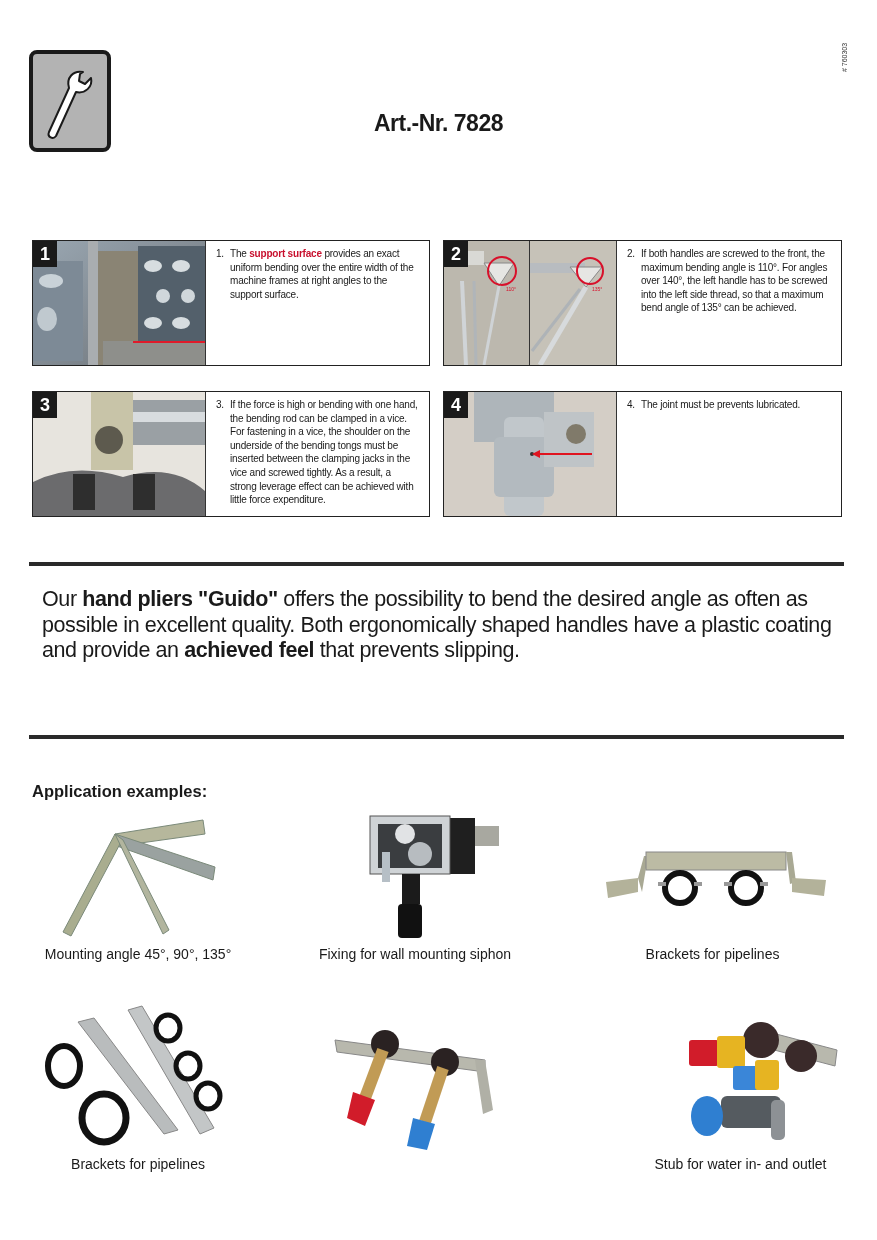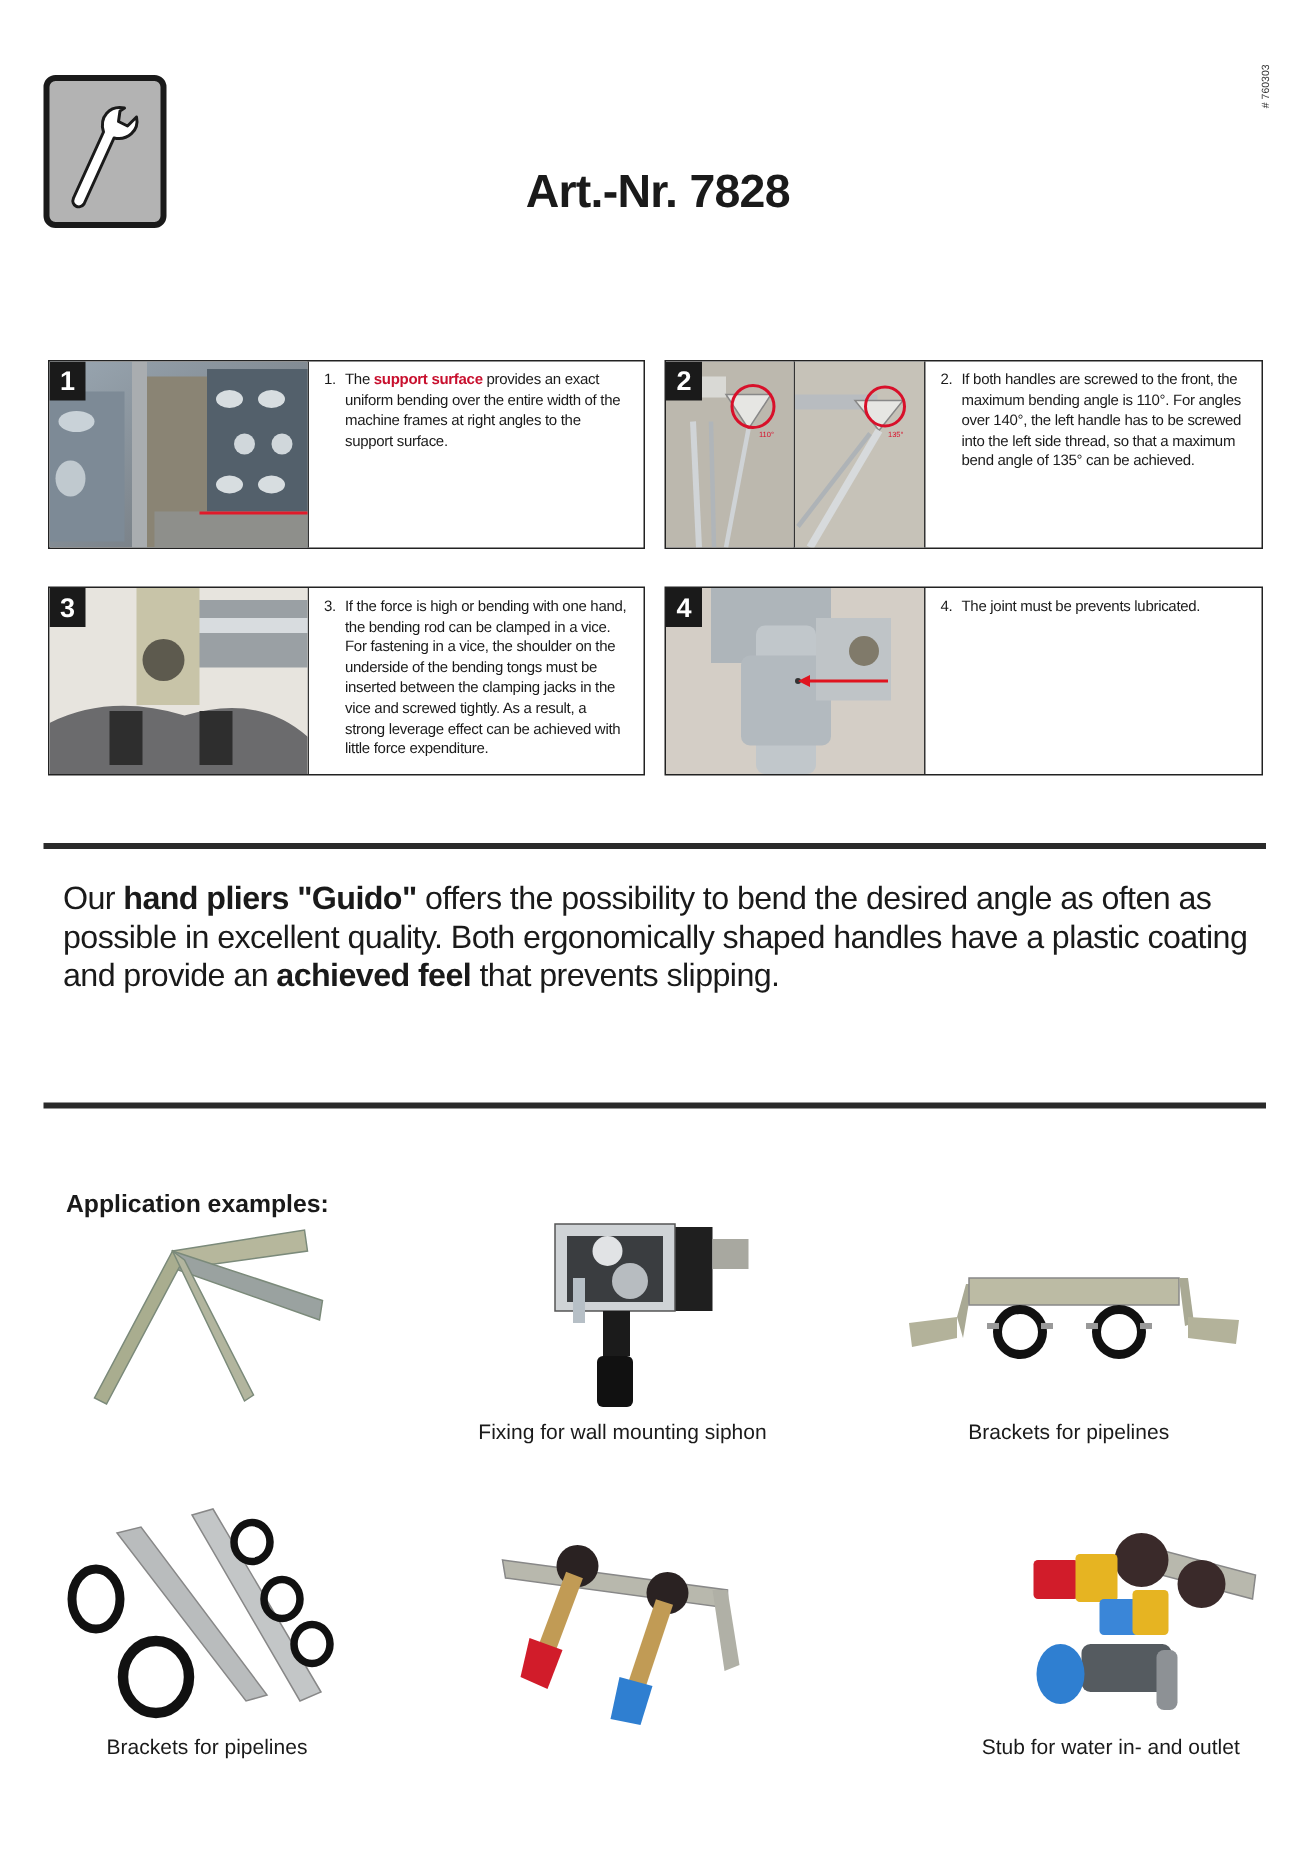--- a/index.html
+++ b/index.html
@@ -8,21 +8,21 @@
 
   .tool-badge { position: absolute; left: 29px; top: 50px; width: 74px; height: 94px;
     border: 4px solid #1a1a1a; border-radius: 8px; background: #b3b3b3; box-sizing: content-box; }
   .tool-badge svg { position: absolute; left: 0; top: 0; width: 74px; height: 94px; }
 
   .doc-code { position: absolute; left: 838px; top: 40px; width: 24px; height: 40px; }
   .doc-code span { position: absolute; left: -8px; top: 14px; transform: rotate(-90deg);
     font-size: 7px; white-space: nowrap; color: #333; font-family: "Liberation Sans", sans-serif; }
 
   .page-title { position: absolute; left: 0; width: 877px; top: 110px; text-align: center;
-    font-size: 31px; font-weight: bold; letter-spacing: -0.5px; margin: 0; }
+    font-size: 23px; font-weight: bold; letter-spacing: -0.5px; margin: 0; }
 
   .step { position: absolute; height: 126px; border: 1.5px solid #222; box-sizing: border-box;
     display: flex; background: #fff; }
   .step .photo { position: relative; height: 100%; border-right: 1.5px solid #333; box-sizing: border-box; overflow: hidden; }
   .step .num { position: absolute; left: 0; top: 0; width: 24px; height: 26px; background: #1a1a1a;
     color: #fff; font-size: 18px; font-weight: bold; text-align: center; line-height: 26px; }
   .step .text { flex: 1; padding: 6px 10px 0 10px; font-size: 10px; line-height: 13.6px; letter-spacing: -0.2px; }
   .step .text .row { display: flex; }
   .step .text .idx { width: 14px; flex: 0 0 14px; }
   .hl { color: #c8102e; font-weight: bold; text-align: center; }
@@ -33,21 +33,21 @@
   #step4 { left: 443px; top: 391px; width: 399px; }
 
   .rule { position: absolute; left: 29px; width: 815px; height: 4px; background: #2a2a2a; }
   .rule.top { top: 562px; }
   .rule.bottom { top: 735px; }
 
   .intro { position: absolute; left: 42px; top: 587px; width: 800px; font-size: 21.5px; line-height: 25.5px;
     letter-spacing: -0.4px; color: #1a1a1a; margin: 0; }
   .intro b { font-weight: bold; }
 
-  .apps-heading { position: absolute; left: 32px; top: 782px; font-size: 16.5px; font-weight: bold; margin: 12px; }
+  .apps-heading { position: absolute; left: 32px; top: 782px; font-size: 16.5px; font-weight: bold; margin: 0; }
 
   .app { position: absolute; text-align: center; }
   .app .pic { position: relative; margin: 0 auto; }
   .app .caption { font-size: 14px; line-height: 20px; color: #1a1a1a; margin-top: 4px; }
 
   #app1 { left: 28px; top: 812px; width: 220px; }
   #app2 { left: 300px; top: 812px; width: 230px; }
   #app3 { left: 595px; top: 812px; width: 235px; }
   #app4 { left: 28px; top: 1000px; width: 220px; }
   #app5 { left: 300px; top: 1000px; width: 230px; }
@@ -193,20 +193,21 @@
   <div class="pic" style="width:170px;height:128px;">
     <svg width="170" height="128">
       <g stroke="#7b8a7a" stroke-width="1">
         <polygon points="62,22 150,8 152,22 66,34" fill="#b6b79c"></polygon>
         <polygon points="62,22 162,55 160,68 64,34" fill="#9aa2a0"></polygon>
         <polygon points="62,22 10,120 18,124 68,30" fill="#a9ad8f"></polygon>
         <polygon points="62,22 110,122 116,118 70,28" fill="#b2b59e"></polygon>
       </g>
     </svg>
   </div>
+  <div class="caption">Mounting angle  45°, 90°, 135°</div>
 </div>
 
 <div class="app" id="app2">
   <div class="pic" style="width:170px;height:128px;">
     <svg width="170" height="128">
       <rect x="55" y="6" width="90" height="56" fill="#1f1f1f"></rect>
       <rect x="40" y="4" width="80" height="58" fill="#cfd3d6" stroke="#555"></rect>
       <rect x="48" y="12" width="64" height="44" fill="#3a3d40"></rect>
       <circle cx="75" cy="22" r="10" fill="#e1e3e5"></circle>
       <circle cx="90" cy="42" r="12" fill="#b7bcc0"></circle>

